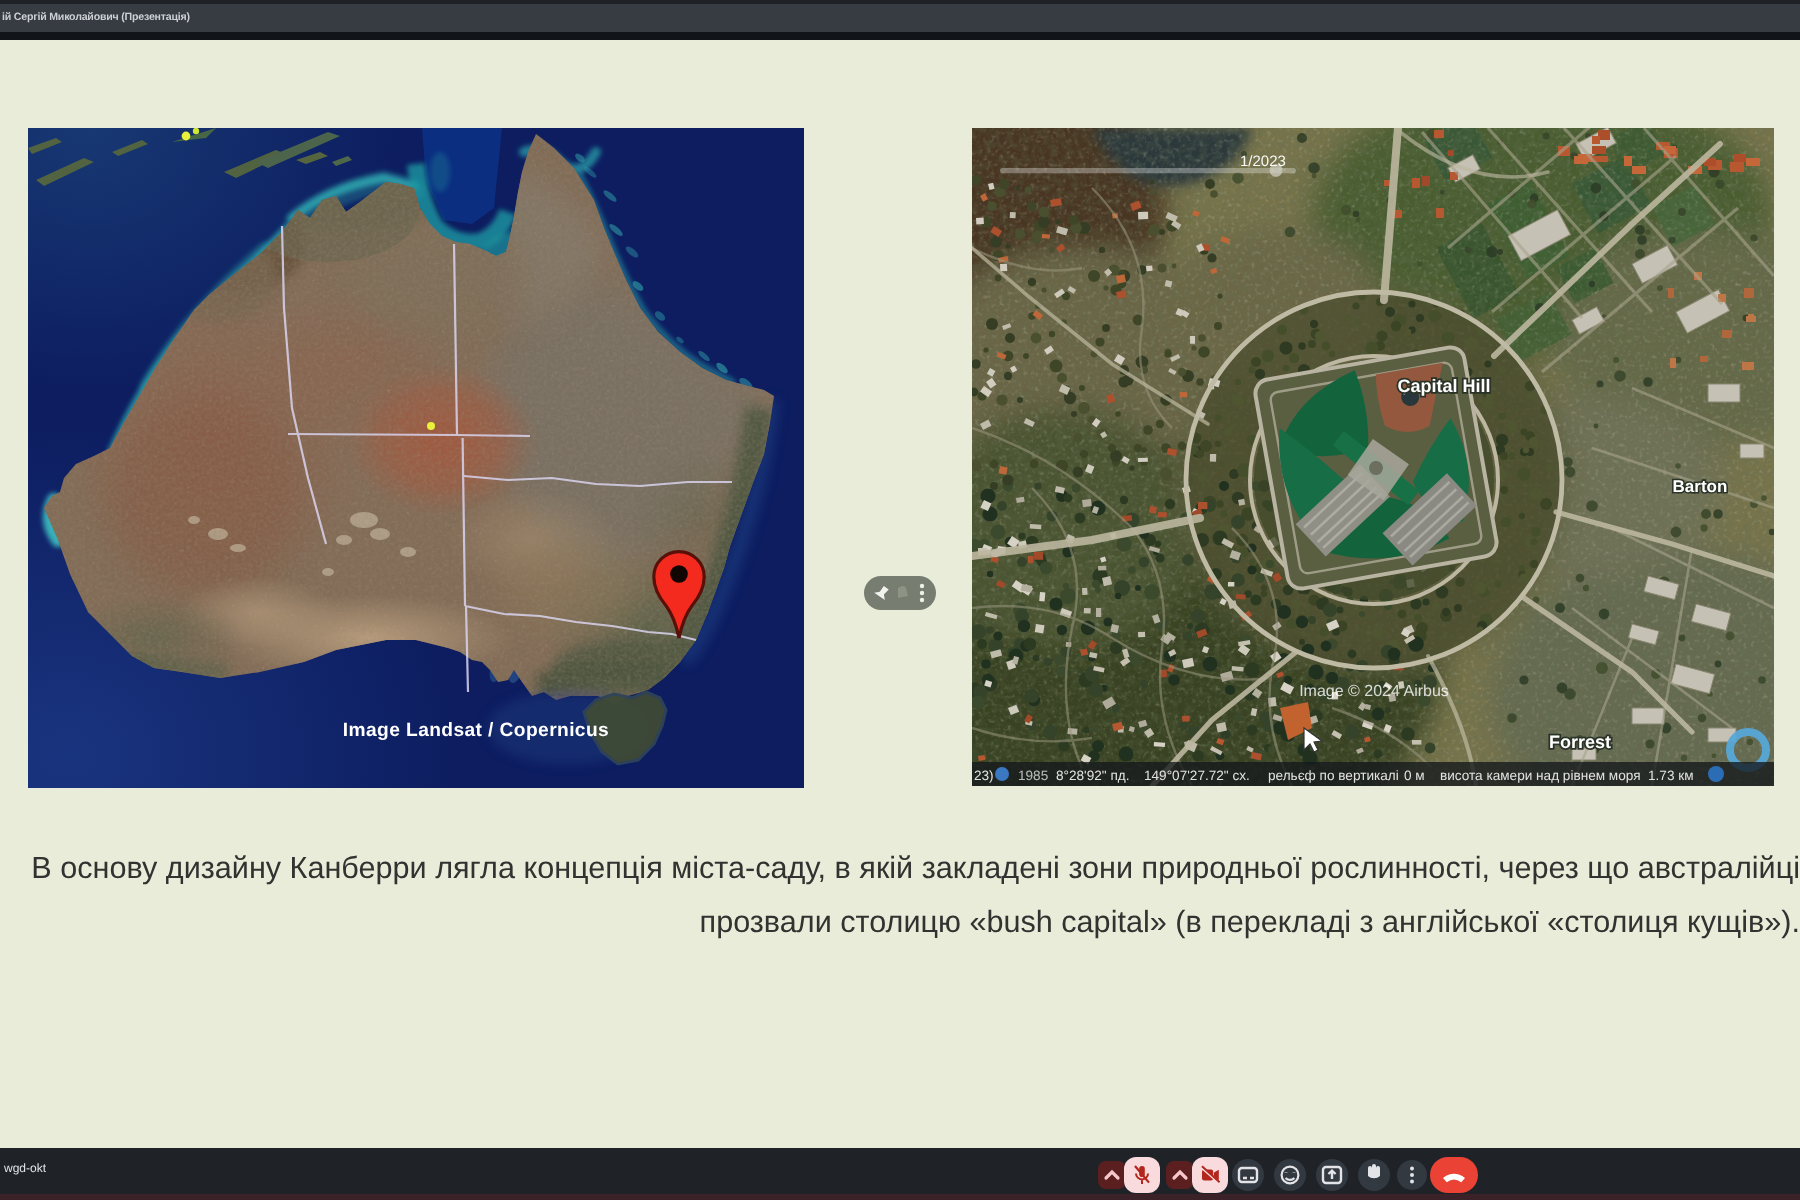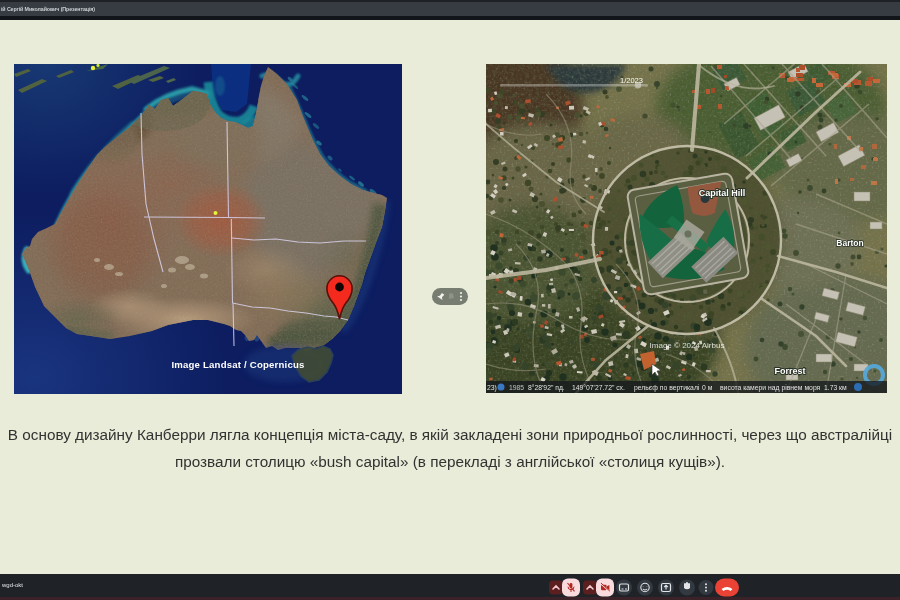--- a/index.html
+++ b/index.html
@@ -1207,21 +1207,21 @@
 </g>
 </svg>
 <div style="position:absolute;left:432px;top:288px;width:36px;height:17px;background:#777d70;border-radius:9px;"></div>
 <svg style="position:absolute;left:432px;top:288px" width="36" height="17" viewBox="0 0 36 17">
  <path d="M8,5 l3,0 l-0.5,3.5 l2,2 l-6.5,0 l2,-2 Z" fill="#f2f2ee" transform="rotate(35 9 8)"></path>
  <path d="M17,6 q3,-2 4,0 l1,4 l-5,1 Z" fill="#8d9385"></path>
  <circle cx="29" cy="5" r="1.1" fill="#eef0ea"></circle>
     <circle cx="29" cy="8.5" r="1.1" fill="#eef0ea"></circle>
     <circle cx="29" cy="12" r="1.1" fill="#eef0ea"></circle>
 </svg>
-<div style="position:absolute;left:0;top:421px;width:900px;text-align:center;color:#323230;font-size:15.3px;line-height:27px">В основу дизайну Канберри лягла концепція міста-саду, в якій закладені зони природньої рослинності, через що австралійці<br>прозвали столицю «bush capital» (в перекладі з англійської «столиця кущів»).</div>
+<div style="position:absolute;left:0;top:421px;width:900px;text-align:right;color:#323230;font-size:15.3px;line-height:27px">В основу дизайну Канберри лягла концепція міста-саду, в якій закладені зони природньої рослинності, через що австралійці<br>прозвали столицю «bush capital» (в перекладі з англійської «столиця кущів»).</div>
 <div style="position:absolute;left:0;top:574px;width:900px;height:23px;background:#1f2328"></div>
 <div style="position:absolute;left:0;top:597px;width:900px;height:3px;background:#3a2228"></div>
 <div style="position:absolute;left:2px;top:582px;color:#e4e6e8;font-size:6px">wgd-okt</div>
 <svg style="position:absolute;left:546px;top:576px" width="200" height="22" viewBox="0 0 200 22">
  <rect x="3" y="4.5" width="14" height="14" rx="4" fill="#5c1f1f"></rect>
  <path d="M7,13 l3,-3 l3,3" stroke="#f4c7ca" stroke-width="1.6" fill="none" stroke-linecap="round"></path>
  <rect x="16" y="2.5" width="18" height="18" rx="6" fill="#f9dadd"></rect>
  <g transform="translate(25,11.5)">
       <rect x="-1.4" y="-4.5" width="2.8" height="5.5" rx="1.4" fill="#b3261e"></rect>
       <path d="M-3,-0.8 a3,3 0 0,0 6,0 M0,2.2 L0,4.5" stroke="#b3261e" stroke-width="1" fill="none"></path>

